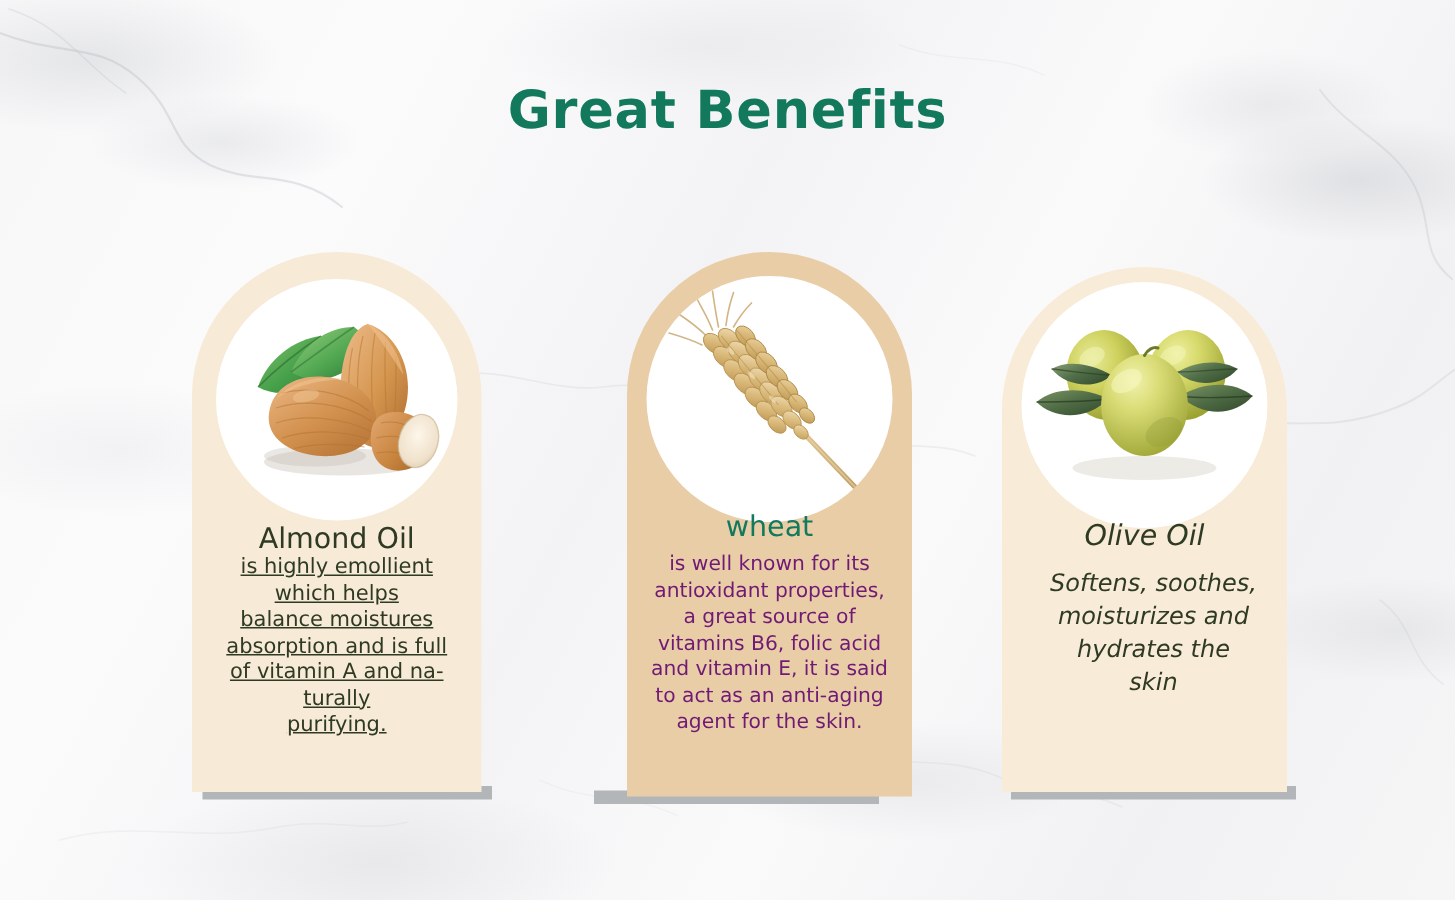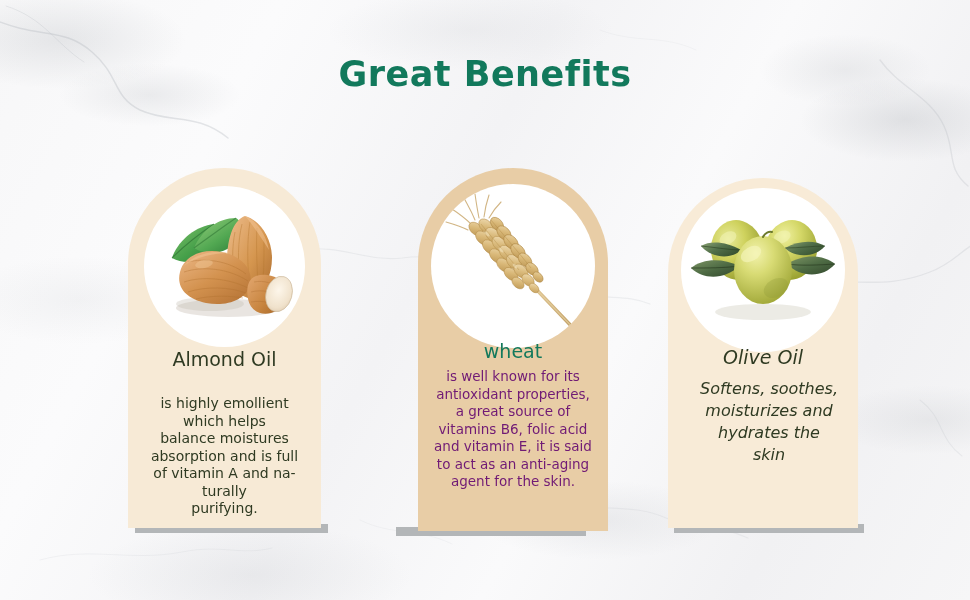--- a/index.html
+++ b/index.html
@@ -86,21 +86,21 @@
   
   #card1 {
     left: 128px; top: 168px; width: 193px; height: 360px;
     background: #f7ead6;
     border-radius: 96px 96px 0 0;
     padding-left: 28px;
   }
   #card1-shadow { left: 135px; top: 524px; width: 193px; height: 9px; }
   #card1 .circle { left: 16px; top: 18px; width: 161px; height: 161px; }
   #card1 .c-heading { top: 180px; font-size: 19px; color: #2f3a22; }
-  #card1 .c-body { left: 8px; right: 8px; top: 227px; font-size: 14px; line-height: 17.5px; color: #2f3a22; }
+  #card1 .c-body { left: 8px; right: 8px; top: 202px; font-size: 14px; line-height: 17.5px; color: #2f3a22; text-decoration: underline; }
 
   
   #card2 {
     left: 390px; top: 168px; width: 190px; height: 363px;
     background: #e8cda6;
     border-radius: 95px 95px 0 0;
     margin-left: 28px;
   }
   #card2-shadow { left: 396px; top: 527px; width: 190px; height: 9px; }
   #card2 .circle { left: 13px; top: 16px; width: 164px; height: 164px; }

